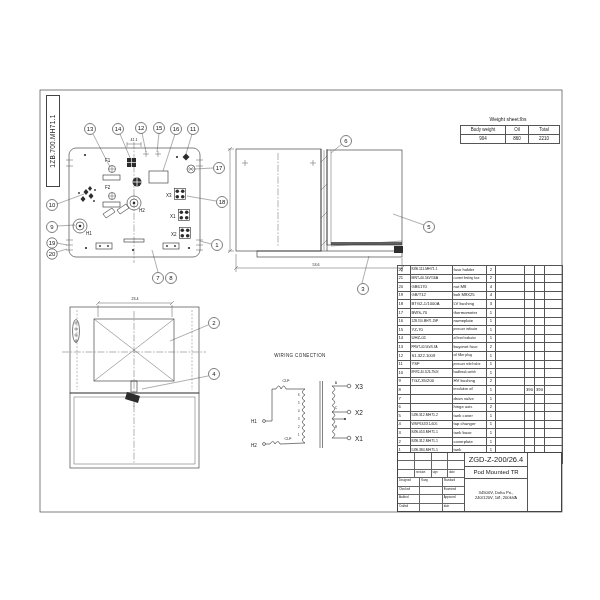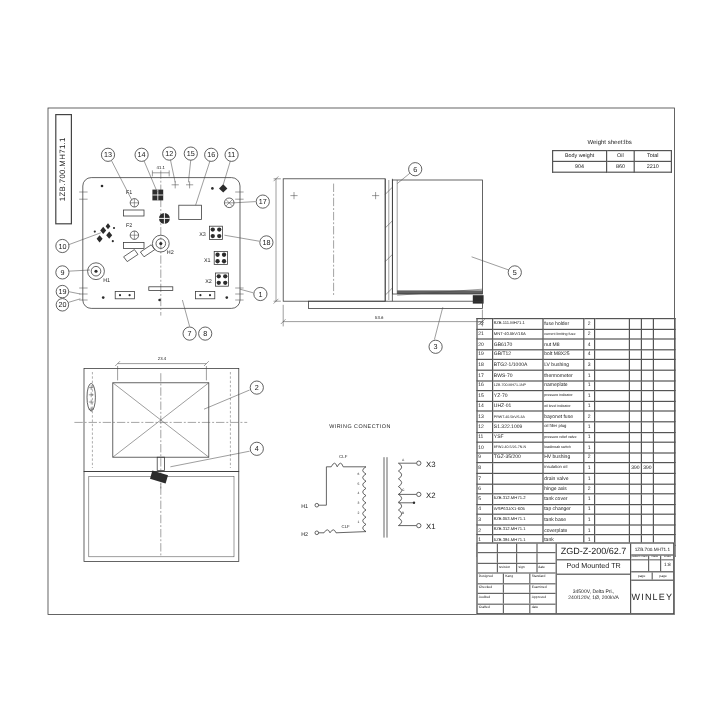--- a/index.html
+++ b/index.html
@@ -715,44 +715,22 @@
         <div class="sigcell"></div>
         <div class="sigcell">Approved</div>
       </div>
       <div class="sigrow">
         <div class="sigcell">Crafted</div>
         <div class="sigcell"></div>
         <div class="sigcell">date</div>
       </div>
     </div>
     <div class="tb-mid">
-      <div class="tb-model">ZGD-Z-200/62.7</div>
+      <div class="tb-model">ZGD-Z-200/26.4</div>
       <div class="tb-prod">Pod Mounted TR</div>
       <div class="tb-spec">
         <div>34500V, Delta Pri.,</div>
         <div>240/120V, 1Ø, 200kVA</div>
       </div>
     </div>
-    <div class="tb-right">
-      <div class="tb-doc">1ZB.700.MH71.1</div>
-      <div class="tb-minis">
-        <div class="mini">
-          <div class="ml">pattern mark</div>
-          <div class="mv"></div>
-        </div>
-        <div class="mini">
-          <div class="ml">mass</div>
-          <div class="mv"></div>
-        </div>
-        <div class="mini">
-          <div class="ml">scale</div>
-          <div class="mv">1:8</div>
-        </div>
-      </div>
-      <div class="tb-pages">
-        <div class="pg">page</div>
-        <div class="pg">page</div>
-      </div>
-      <div class="tb-co">WINLEY</div>
-    </div>
   </div>
 
 </div>
 
 </body></html>

